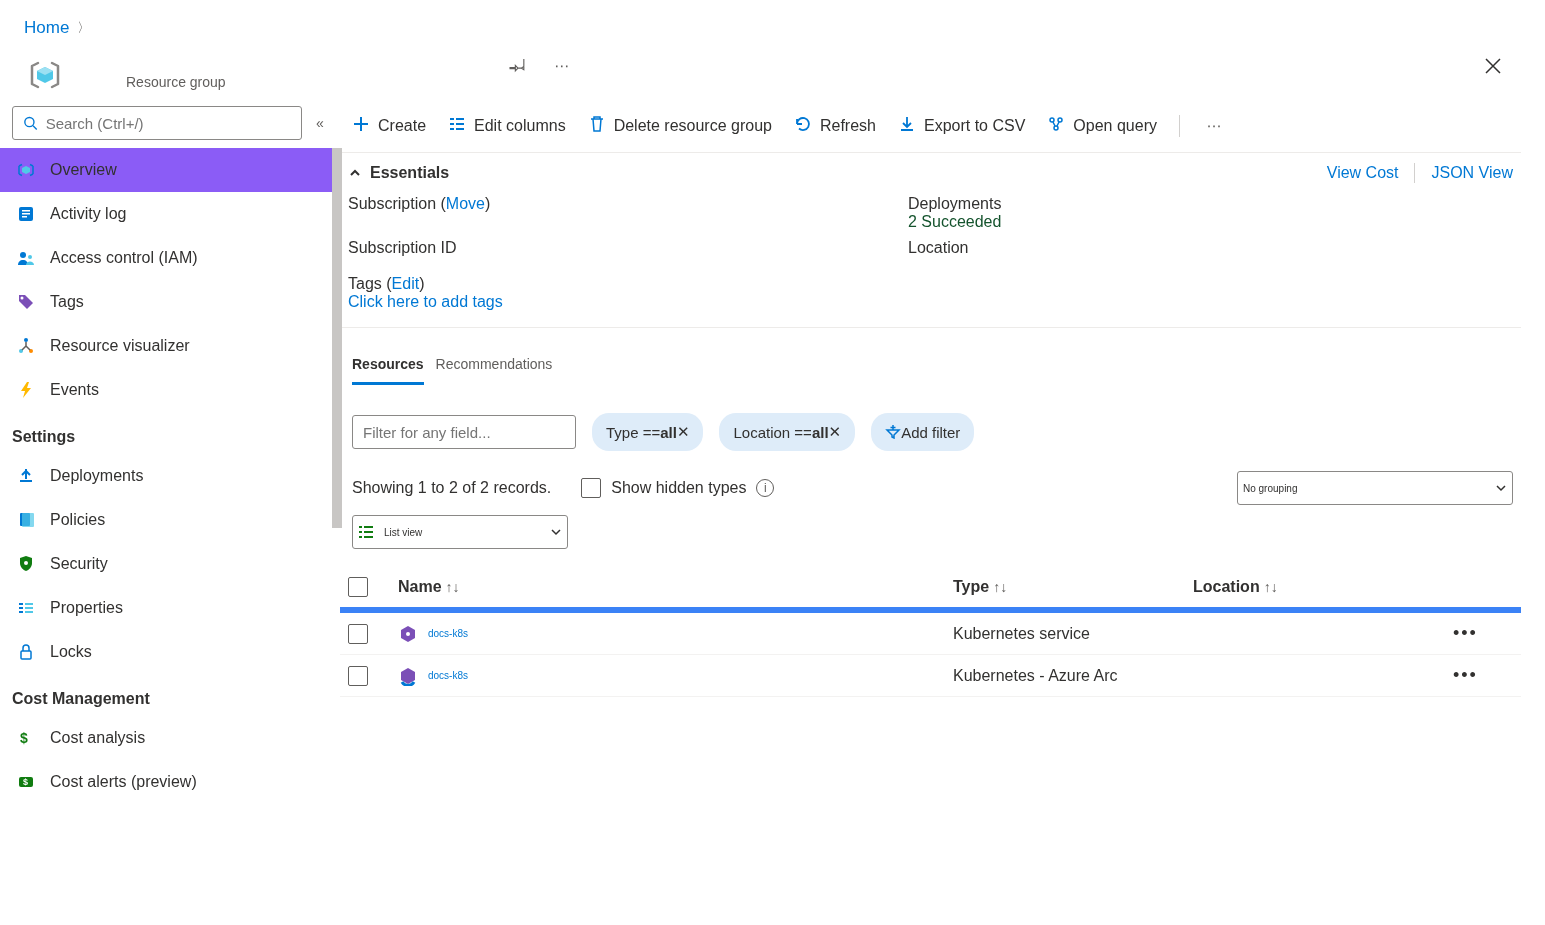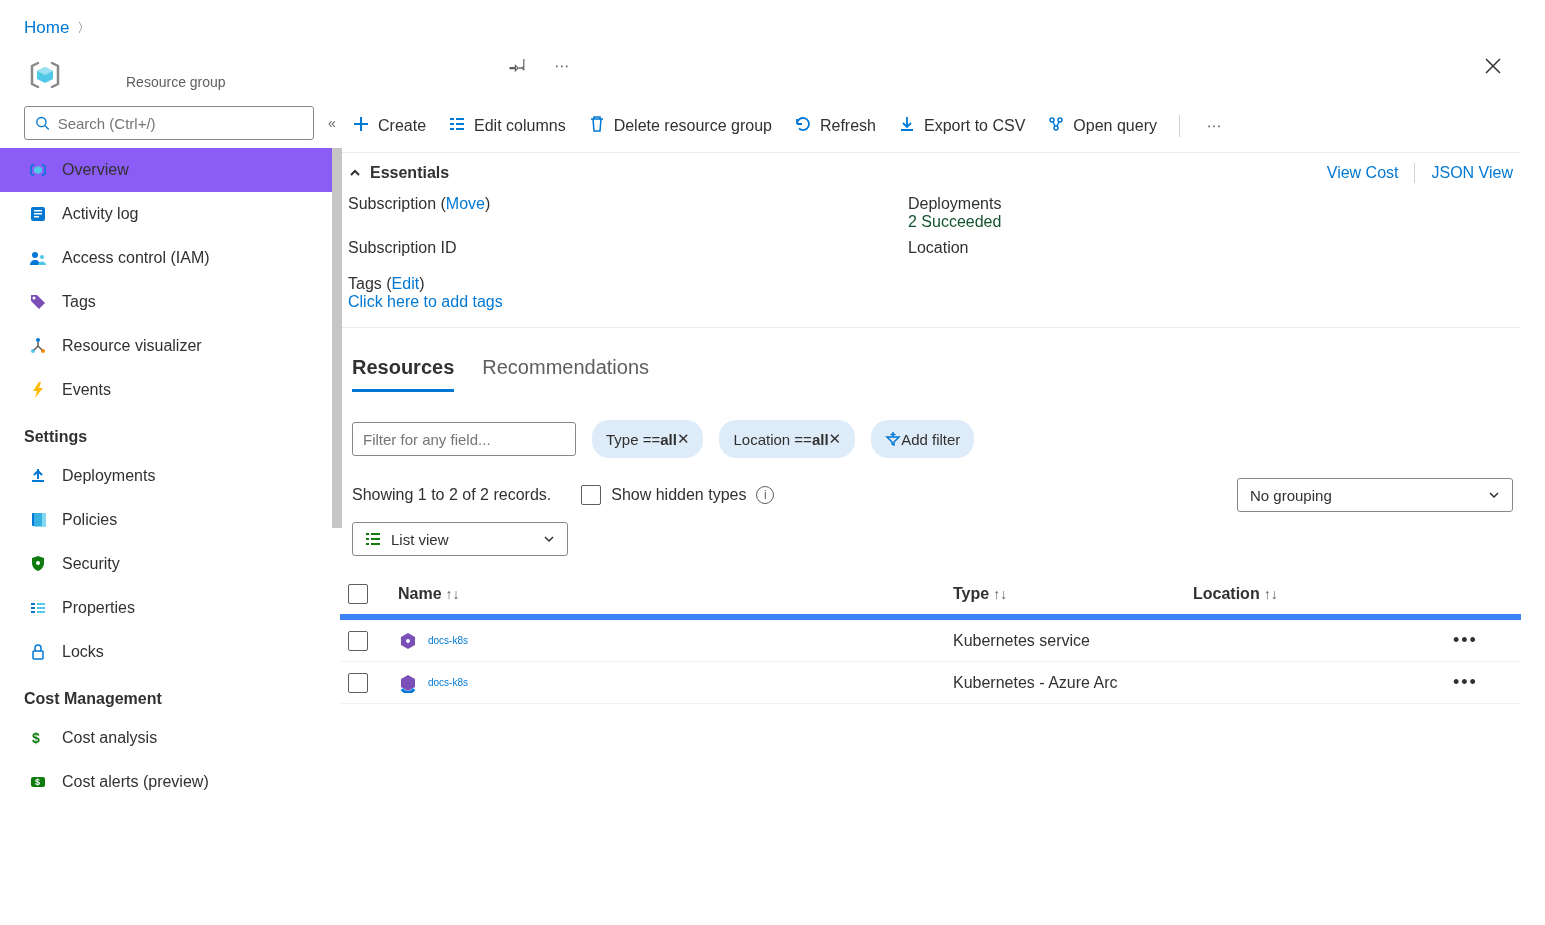--- a/index.html
+++ b/index.html
@@ -57,21 +57,21 @@
   }
 
   
   .main-layout {
     display: flex;
     margin-top: 10px;
   }
   .sidebar {
     width: 340px;
     flex-shrink: 0;
-    padding-left: 24px;
+    padding-left: 12px;
     position: relative;
   }
   .search-wrap {
     display: flex;
     align-items: center;
     gap: 14px;
     margin-bottom: 8px;
   }
   .search-box {
     flex: 1;
@@ -179,24 +179,24 @@
   }
   .ess-label { color: #323130; }
   .ess-value-link { color: #14532d; cursor: pointer; }
   .tags-row {
     grid-column: 1 / -1;
     margin-top: 10px;
   }
 
   .tabs {
     display: flex;
-    gap: 28px;
+    gap: 12px;
     padding: 28px 8px 0 12px;
     border-bottom: none;
-    font-size: 20px;
+    font-size: 14px;
   }
   .tab {
     padding-bottom: 10px;
     cursor: pointer;
     color: #605e5c;
   }
   .tab.active {
     color: #323130;
     font-weight: 600;
     border-bottom: 3px solid #0078d4;
@@ -252,24 +252,24 @@
     align-items: center; justify-content: center;
     font-size: 12px;
     color: #605e5c;
   }
   .select-box {
     height: 34px;
     border: 1px solid #8a8886;
     border-radius: 3px;
     display: inline-flex;
     align-items: center;
-    padding: 0 12px;
+    padding: 0 5px;
     gap: 10px;
     cursor: pointer;
-    font-size: 15px;
+    font-size: 10px;
     background: #fff;
   }
   .select-box.grouping { width: 276px; margin-left: auto; justify-content: space-between; }
   .select-box.listview { width: 216px; margin-left: 12px; margin-top: 10px; }
 
   .table {
     margin-top: 18px;
     width: 100%;
   }
   .thead, .trow {

